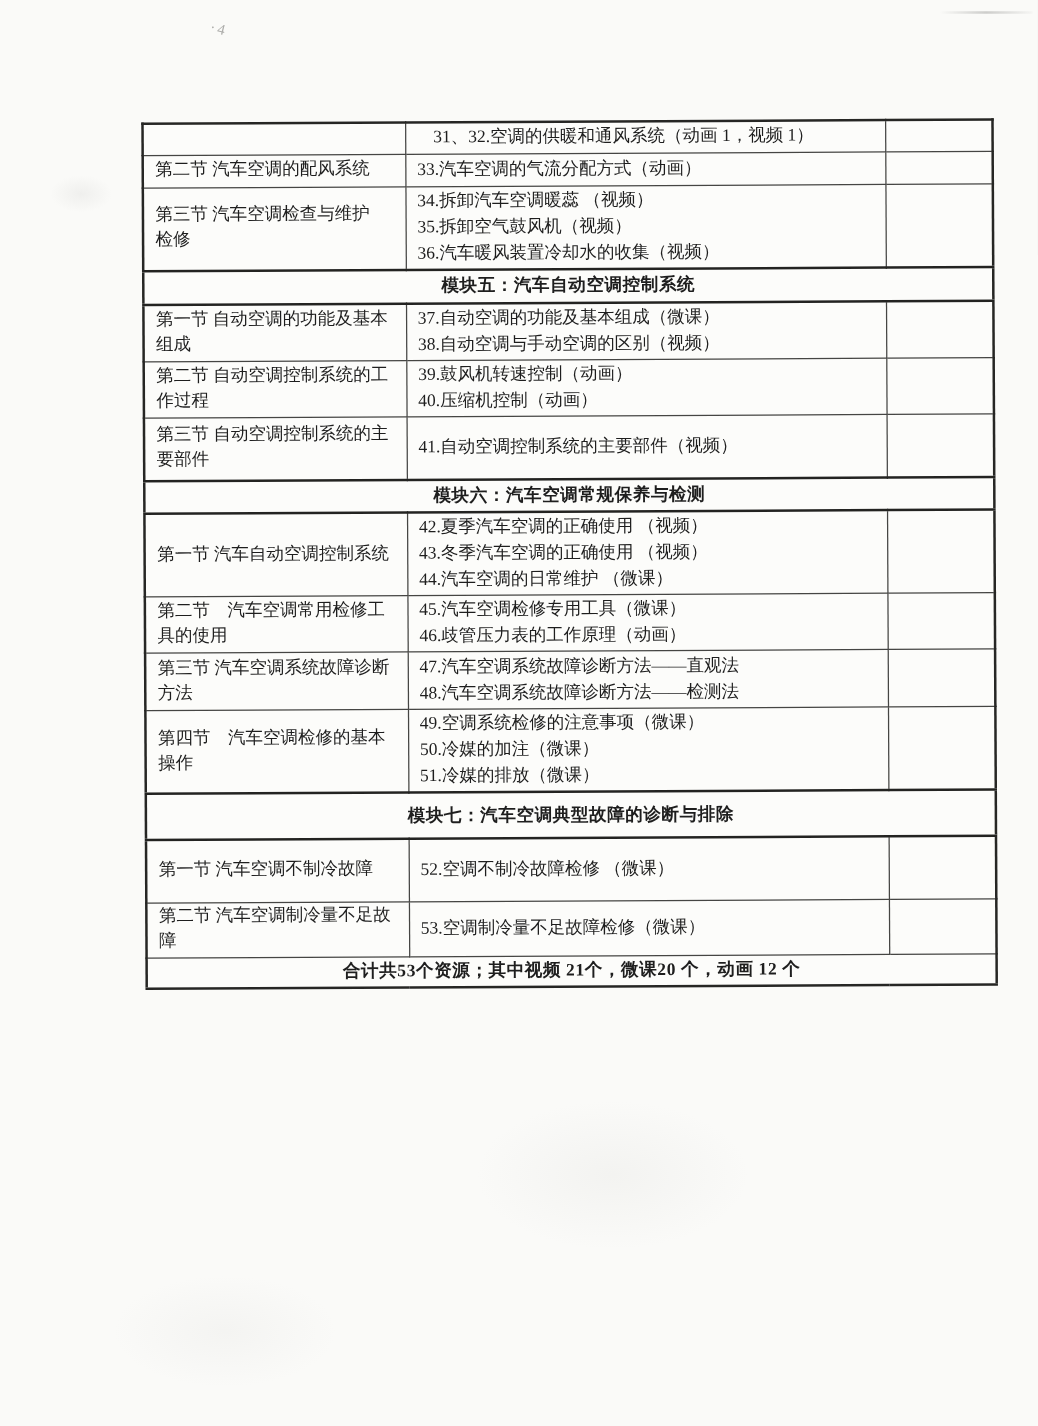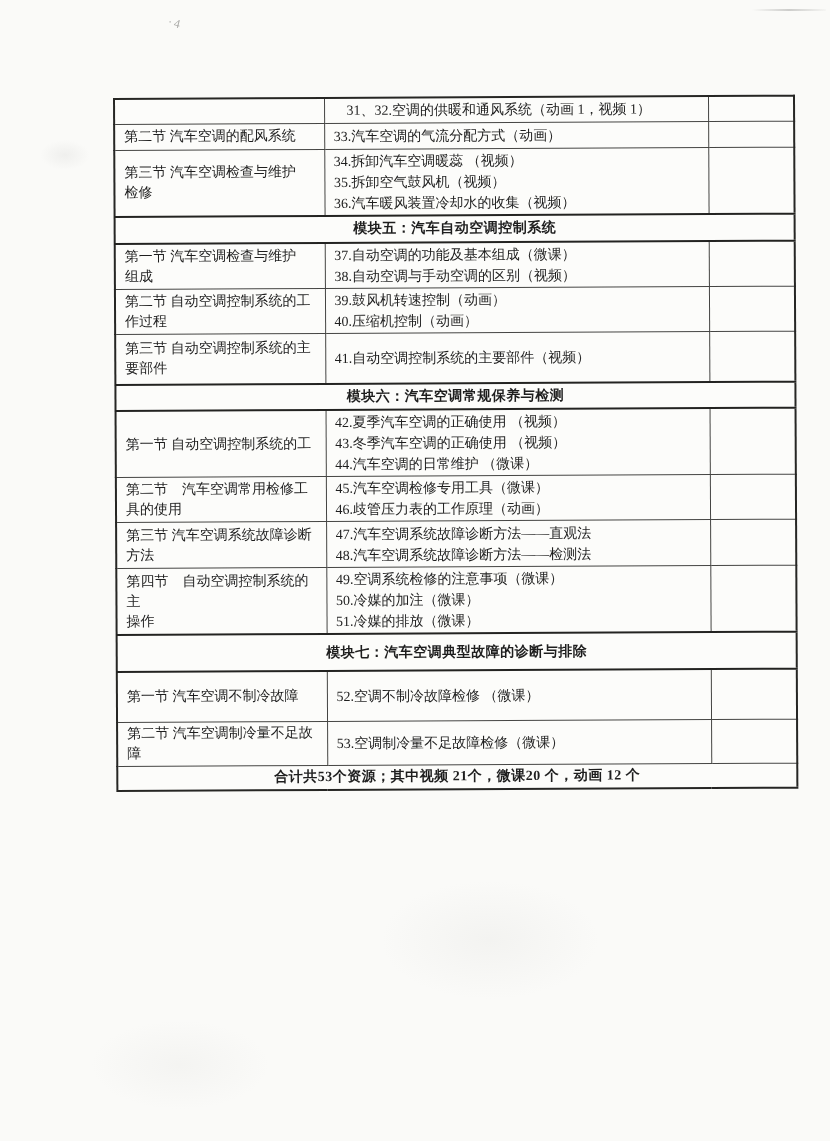--- a/index.html
+++ b/index.html
@@ -125,21 +125,21 @@
             <div class="res-item">34.拆卸汽车空调暖蕊 （视频）</div>
             <div class="res-item">35.拆卸空气鼓风机（视频）</div>
             <div class="res-item">36.汽车暖风装置冷却水的收集（视频）</div>
           </td>
           <td class="note"></td>
         </tr>
         <tr class="module-row" style="height: 27px;">
           <td colspan="3" class="module">模块五：汽车自动空调控制系统</td>
         </tr>
         <tr style="height: 42px;">
-          <td class="sec">第一节 汽车空调检查与维护
+          <td class="sec">第一节 自动空调的功能及基本
 组成</td>
           <td class="res">
             <div class="res-item">37.自动空调的功能及基本组成（微课）</div>
             <div class="res-item">38.自动空调与手动空调的区别（视频）</div>
           </td>
           <td class="note"></td>
         </tr>
         <tr style="height: 39px;">
           <td class="sec">第二节 自动空调控制系统的工
 作过程</td>
@@ -154,21 +154,21 @@
 要部件</td>
           <td class="res">
             <div class="res-item">41.自动空调控制系统的主要部件（视频）</div>
           </td>
           <td class="note"></td>
         </tr>
         <tr class="module-row" style="height: 26px;">
           <td colspan="3" class="module">模块六：汽车空调常规保养与检测</td>
         </tr>
         <tr style="height: 61px;">
-          <td class="sec">第一节 自动空调控制系统的工</td>
+          <td class="sec">第一节 汽车自动空调控制系统</td>
           <td class="res">
             <div class="res-item">42.夏季汽车空调的正确使用 （视频）</div>
             <div class="res-item">43.冬季汽车空调的正确使用 （视频）</div>
             <div class="res-item">44.汽车空调的日常维护 （微课）</div>
           </td>
           <td class="note"></td>
         </tr>
         <tr style="height: 42px;">
           <td class="sec">第二节　汽车空调常用检修工
 具的使用</td>
@@ -181,21 +181,21 @@
         <tr style="height: 46px;">
           <td class="sec">第三节 汽车空调系统故障诊断
 方法</td>
           <td class="res">
             <div class="res-item">47.汽车空调系统故障诊断方法——直观法</div>
             <div class="res-item">48.汽车空调系统故障诊断方法——检测法</div>
           </td>
           <td class="note"></td>
         </tr>
         <tr style="height: 60px;">
-          <td class="sec">第四节　自动空调控制系统的主
+          <td class="sec">第四节　汽车空调检修的基本
 操作</td>
           <td class="res">
             <div class="res-item">49.空调系统检修的注意事项（微课）</div>
             <div class="res-item">50.冷媒的加注（微课）</div>
             <div class="res-item">51.冷媒的排放（微课）</div>
           </td>
           <td class="note"></td>
         </tr>
         <tr class="module-row" style="height: 37px;">
           <td colspan="3" class="module">模块七：汽车空调典型故障的诊断与排除</td>

